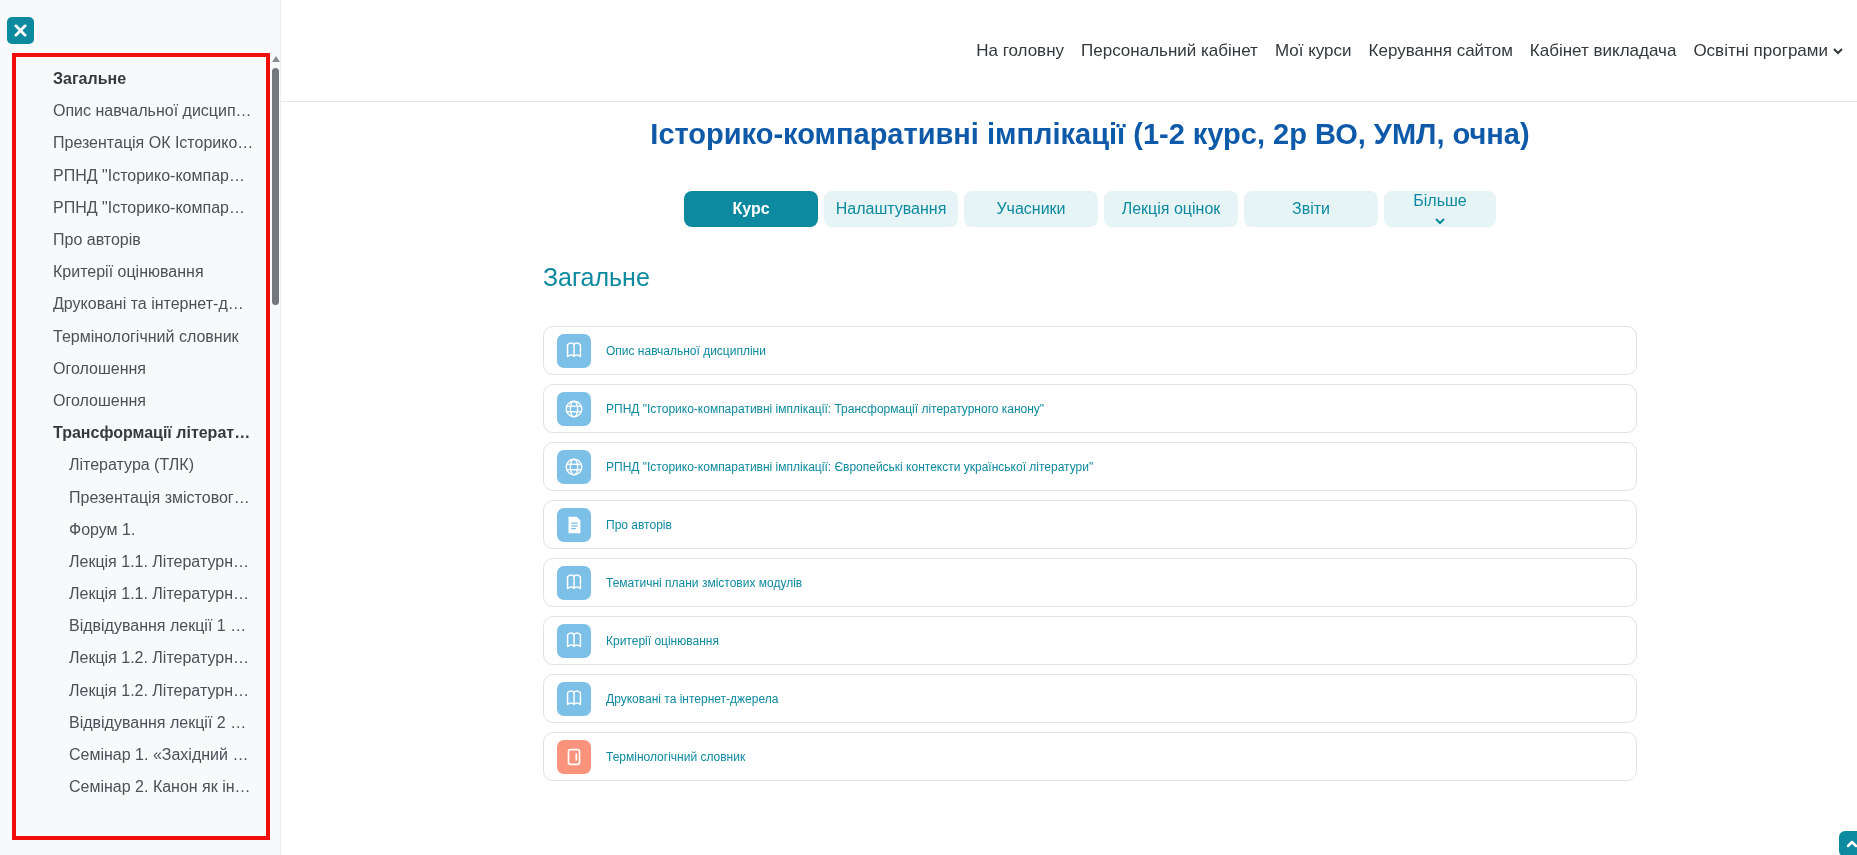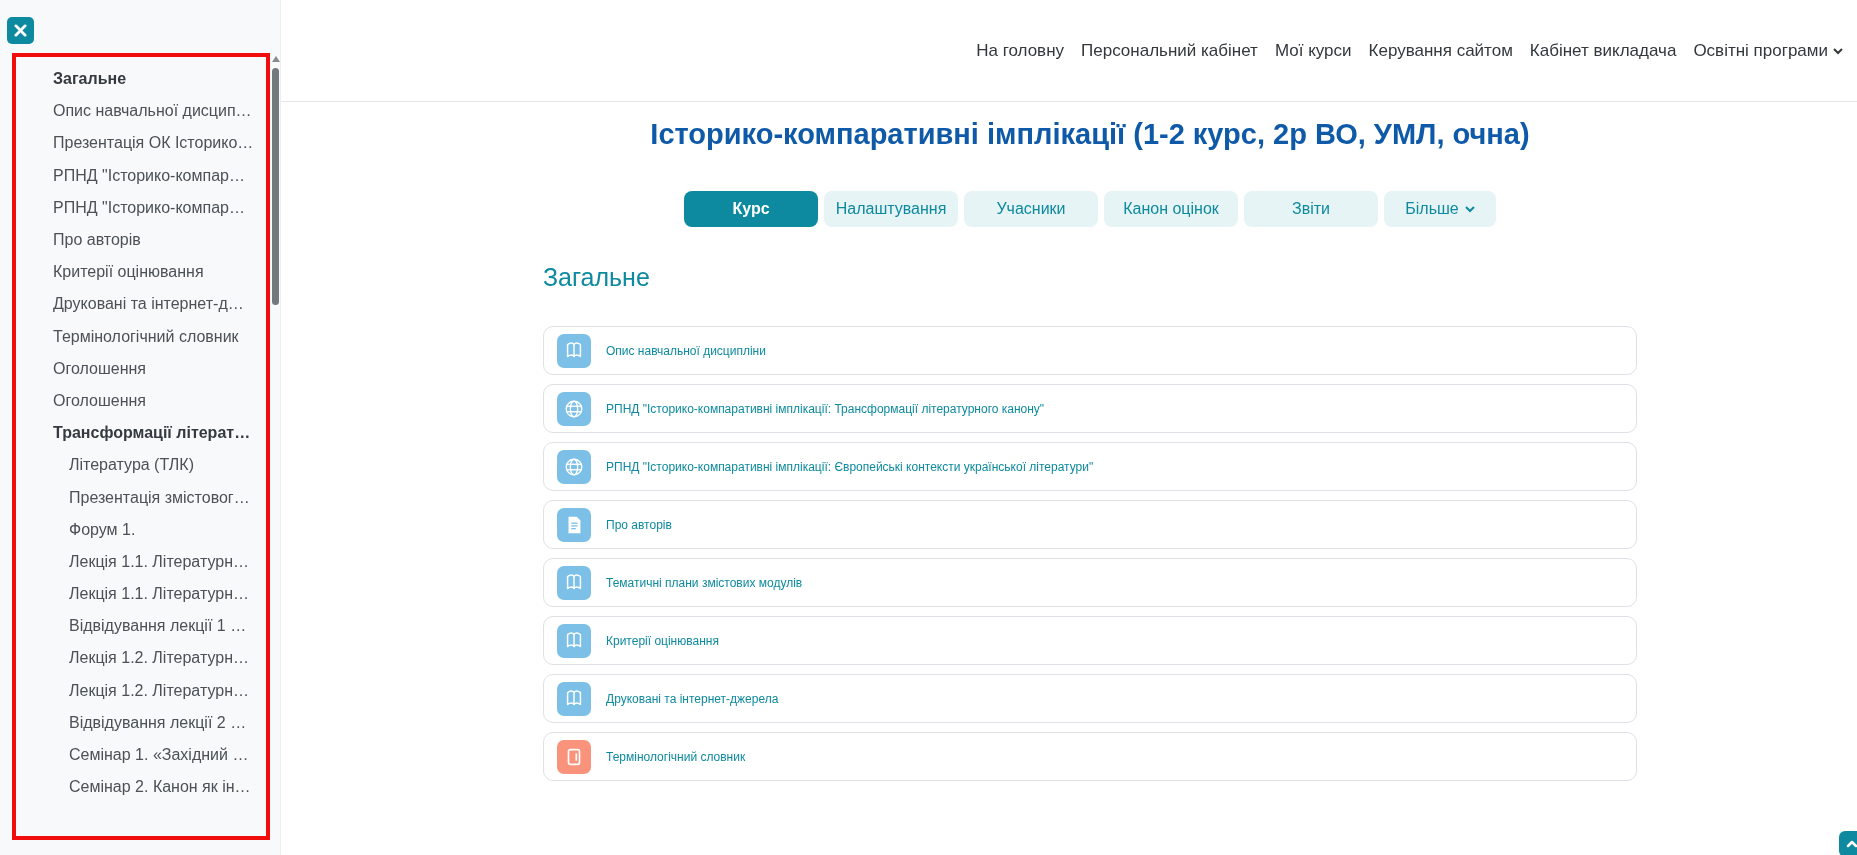--- a/index.html
+++ b/index.html
@@ -43,21 +43,21 @@
 
   
   .content { position:absolute; left:543px; top:90px; width:1094px; }
   .course-title { margin-top:28px; text-align:center; color:#0f5aa8;
                   font-size:29px; font-weight:bold; }
 
   .tabs { margin-top:40px; display:flex; justify-content:center; gap:6px; }
   .tab { height:36px; width:134px; border-radius:8px; display:flex;
          align-items:center; justify-content:center; gap:6px;
          font-size:16px; color:#0d8a9f; background:#e7f4f6; cursor:pointer; }
-  .tab.more { width:112px; }
+  .tab.more { width:112px;flex-direction:column; }
   .tab.active { background:#0d8a9f; color:#fff; font-weight:600; }
   .tab .chev polyline { stroke:#0d8a9f; }
 
   .section-heading { margin-top:36px; margin-bottom:34px; color:#0d8a9f;
                      font-size:25px; font-weight:400; }
 
   .card { height:49px; border:1px solid #dee2e6; border-radius:10px;
           background:#fff; display:flex; align-items:center;
           padding-left:13px; margin-bottom:9px; }
   .activity-icon { width:34px; height:34px; border-radius:7px; flex:0 0 auto;
@@ -197,21 +197,21 @@
     <div class="tab active">
         <span>Курс</span>
       </div>
     <div class="tab">
         <span>Налаштування</span>
       </div>
     <div class="tab">
         <span>Учасники</span>
       </div>
     <div class="tab">
-        <span>Канон оцінок</span>
+        <span>Лекція оцінок</span>
       </div>
     <div class="tab">
         <span>Звіти</span>
       </div>
     <div class="tab more">
       <span>Більше</span>
       <svg class="chev" viewBox="0 0 10 10">
           <polyline points="1,3 5,7 9,3"></polyline>
         </svg>
     </div>

